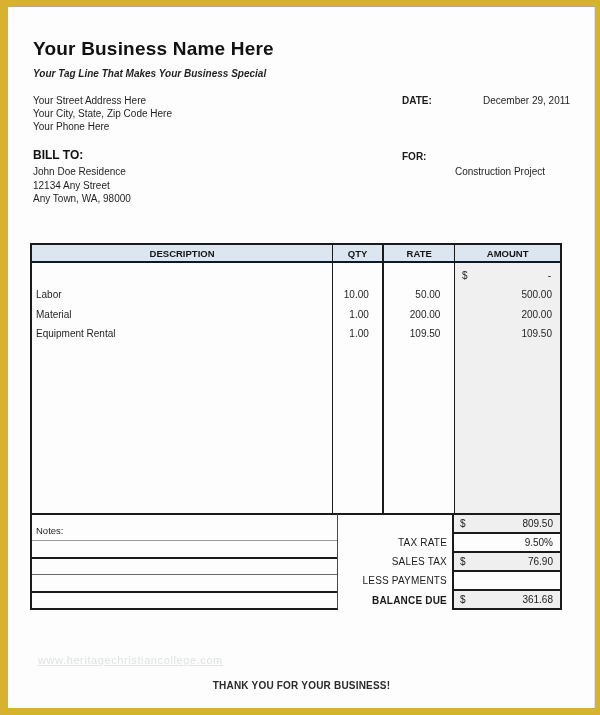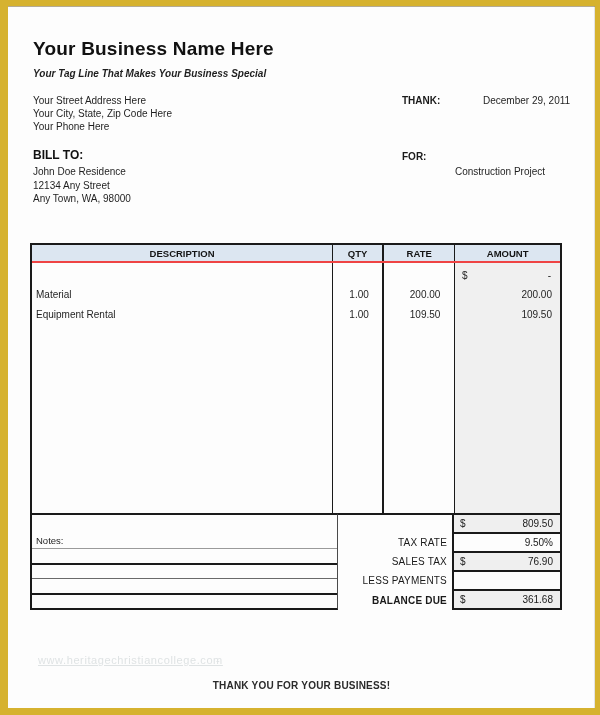--- a/index.html
+++ b/index.html
@@ -24,21 +24,21 @@
   .meta{position:absolute;left:394px;top:88px;font-size:10px;line-height:14px;}
   .meta-row{display:flex;}
   .meta-label{width:53px;font-weight:bold;color:#1a1a1a;}
   .meta-value{color:#1f1f1f;margin-left:28px;}
   .billto-label{position:absolute;left:25px;top:142px;font-size:12px;font-weight:bold;color:#111;}
   .billto-lines{position:absolute;left:25px;top:159px;font-size:10px;line-height:13.5px;color:#1f1f1f;}
   .for-label{position:absolute;left:394px;top:145px;font-size:10px;font-weight:bold;color:#1a1a1a;}
   .for-value{position:absolute;left:447px;top:160px;font-size:10px;color:#1f1f1f;}
   
   .items{position:absolute;left:22px;top:237px;width:532px;border:2px solid #1a1a1a;}
-  .thead{display:flex;height:18px;background:#DCE6F1;border-bottom:2px solid #ef4444;justify-content:flex-end;}
+  .thead{display:flex;height:18px;background:#DCE6F1;border-bottom:2px solid #0f172a;justify-content:flex-end;}
   .th{font-size:9.5px;font-weight:bold;color:#141414;display:flex;align-items:center;justify-content:center;}
   .c-desc{width:308px;border-right:1px solid #1a1a1a;}
   .c-qty{width:52px;border-right:2px solid #1a1a1a;}
   .c-rate{width:73px;border-right:1px solid #1a1a1a;}
   .c-amt{width:107px;}
   .tbody{position:relative;height:250px;}
   .bg-cols{position:absolute;inset:0;display:flex;}
   .bg-cols .c-amt{background:#F0F0F0;}
   .rows{position:absolute;inset:0;}
   .row{display:flex;height:19.4px;align-items:center;font-size:10px;color:#1f1f1f;}
@@ -47,21 +47,21 @@
   .cell.desc{padding-left:4px;}
   .cell.num{justify-content:flex-end;}
   .cell.qty{padding-right:13px;}
   .cell.rate{padding-right:14px;}
   .cell.amt{padding-right:8px;}
   .cell.cur-left{justify-content:space-between;padding-left:7px;padding-right:9px;}
   .item-rows{position:absolute;top:22px;left:0;right:0;}
   
   .notes-box{position:absolute;left:22px;top:507px;width:308px;height:97px;border:2px solid #1a1a1a;border-right:1px solid #4a4a4a;display:flex;flex-direction:column;}
   .nrow{flex:1 1 0;}
-  .nrow1{border-bottom:1px solid #9a9a9a;font-size:9.5px;color:#1f1f1f;padding:20px 0 0 4px;}
+  .nrow1{border-bottom:1px solid #9a9a9a;font-size:9.5px;color:#1f1f1f;padding:10px 0 0 4px;}
   .nrow2{border-bottom:2px solid #1a1a1a;}
   .nrow3{border-bottom:1px solid #6a6a6a;}
   .nrow4{border-bottom:2px solid #1a1a1a;}
   .labels-col{position:absolute;left:330px;top:507px;width:113px;height:97px;display:flex;flex-direction:column;}
   .lrow{flex:1 1 0;display:flex;align-items:center;justify-content:flex-end;font-size:10px;color:#1a1a1a;padding-right:4px;letter-spacing:.2px;}
   .lrow.bold{font-weight:bold;}
   .amts-col{position:absolute;left:444px;top:507px;width:110px;height:97px;border:2px solid #1a1a1a;display:flex;flex-direction:column;}
   .arow{flex:1 1 0;display:flex;align-items:center;justify-content:space-between;font-size:10px;color:#1a1a1a;padding:0 7px 0 6px;border-bottom:2px solid #1a1a1a;}
   .arow:last-child{border-bottom:none;}
   .arow.gray{background:#EFEFEF;}
@@ -80,21 +80,21 @@
   <div class="tagline">Your Tag Line That Makes Your Business Special</div>
 
   <div class="addr">
     <div>Your Street Address Here</div>
     <div>Your City, State, Zip Code Here</div>
     <div>Your Phone Here</div>
   </div>
 
   <div class="meta">
     <div class="meta-row">
-      <span class="meta-label">THANK:</span>
+      <span class="meta-label">DATE:</span>
       <span class="meta-value">December 29, 2011</span>
     </div>
   </div>
 
   <div class="billto-label">BILL TO:</div>
   <div class="billto-lines">
     <div>John Doe Residence</div>
     <div>12134 Any Street</div>
     <div>Any Town, WA, 98000</div>
   </div>
@@ -119,20 +119,26 @@
         <div class="row zero-row">
           <div class="cell c-desc"></div>
           <div class="cell c-qty"></div>
           <div class="cell c-rate"></div>
           <div class="cell c-amt cur-left">
             <span>$</span>
             <span>-</span>
           </div>
         </div>
         <div class="item-rows">
+          <div class="row">
+            <div class="cell desc c-desc">Labor</div>
+            <div class="cell num qty c-qty">10.00</div>
+            <div class="cell num rate c-rate">50.00</div>
+            <div class="cell num amt c-amt">500.00</div>
+          </div>
           <div class="row">
             <div class="cell desc c-desc">Material</div>
             <div class="cell num qty c-qty">1.00</div>
             <div class="cell num rate c-rate">200.00</div>
             <div class="cell num amt c-amt">200.00</div>
           </div>
           <div class="row">
             <div class="cell desc c-desc">Equipment Rental</div>
             <div class="cell num qty c-qty">1.00</div>
             <div class="cell num rate c-rate">109.50</div>

